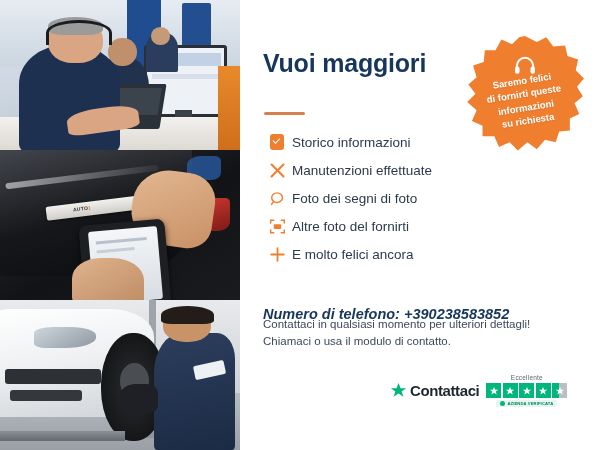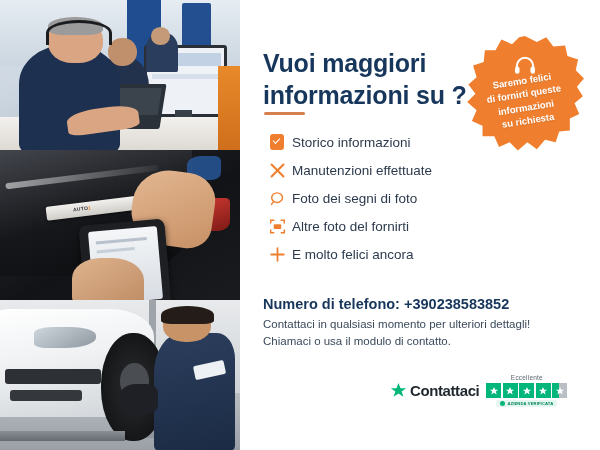--- a/index.html
+++ b/index.html
@@ -156,22 +156,22 @@
   .features{position:absolute;left:22px;top:128px;width:250px;}
   .frow{display:flex;align-items:center;height:28px;}
   .frow .ico{width:30px;height:22px;flex:none;display:flex;align-items:center;justify-content:center;}
   .frow .ftxt{font-size:13.5px;color:#2c3a4d;}
 
   .chk{width:14px;height:16px;background:#ef7f2e;border-radius:3px;position:relative;}
   .chk:after{content:"";position:absolute;left:3px;top:4px;width:6px;height:3px;
     border-left:1.6px solid #fff;border-bottom:1.6px solid #fff;transform:rotate(-45deg);}
 
   
-  .phone-num{position:absolute;left:23px;top:296px;width:300px;
-    font-size:14.5px;font-weight:bold;color:#17365c;}
+  .phone-num{position:absolute;left:23px;top:306px;width:300px;
+    font-size:14.5px;font-weight:bold;color:#17365c;font-style:italic;}
   .desc{position:absolute;left:23px;top:316px;width:300px;
     font-size:11.5px;line-height:1.52;color:#3b4a5c;}
 
   
   .tp{position:absolute;left:150px;top:374px;display:flex;align-items:center;gap:7px;}
   .tp-logo{display:flex;align-items:center;gap:3px;}
   .tp-logo .word{font-size:15px;font-weight:bold;color:#1f272e;letter-spacing:-.4px;}
   .tp-right{display:flex;flex-direction:column;align-items:center;gap:2px;}
   .tp-exc{font-size:6.5px;color:#5a6570;letter-spacing:.2px;}
   .stars{display:flex;gap:1.5px;}
@@ -248,21 +248,20 @@
       <div class="mech-hair"></div>
       <div class="patch"></div>
       <div class="glove"></div>
     </div>
   </div>
 
   <div class="panel">
 
     <h1 class="heading">
       <span>Vuoi maggiori</span><br>
-      <span>informazioni su ?</span>
     </h1>
 
     <div class="divider"></div>
 
     <div class="badge">
       <div class="blob"></div>
       <svg class="headset" viewBox="0 0 24 22">
         <path d="M3 13v-2a9 9 0 0 1 18 0v2" fill="none" stroke="#ffffff" stroke-width="2.2" stroke-linecap="round"></path>
         <rect x="1" y="11.5" width="5" height="8" rx="2.4" fill="#ffffff"></rect>
         <rect x="18" y="11.5" width="5" height="8" rx="2.4" fill="#ffffff"></rect>

